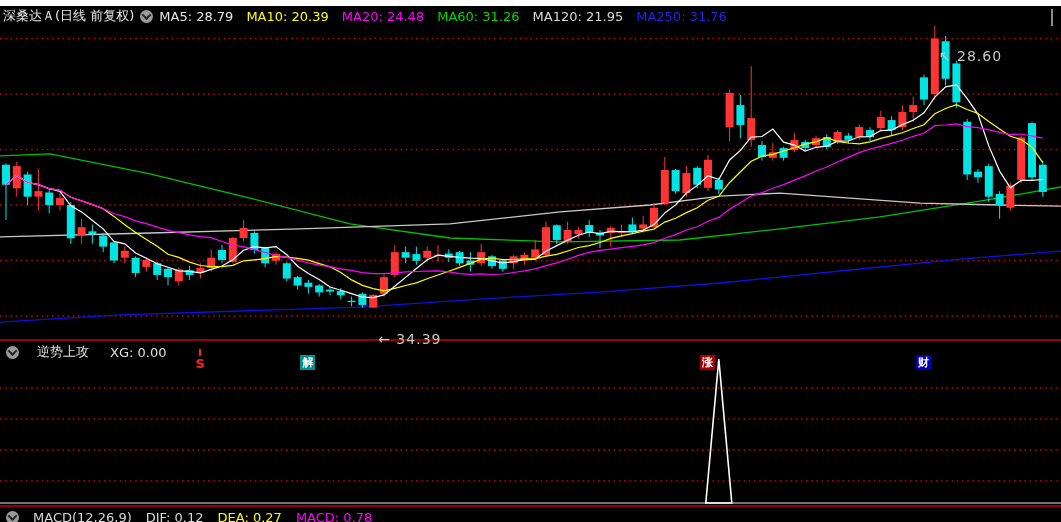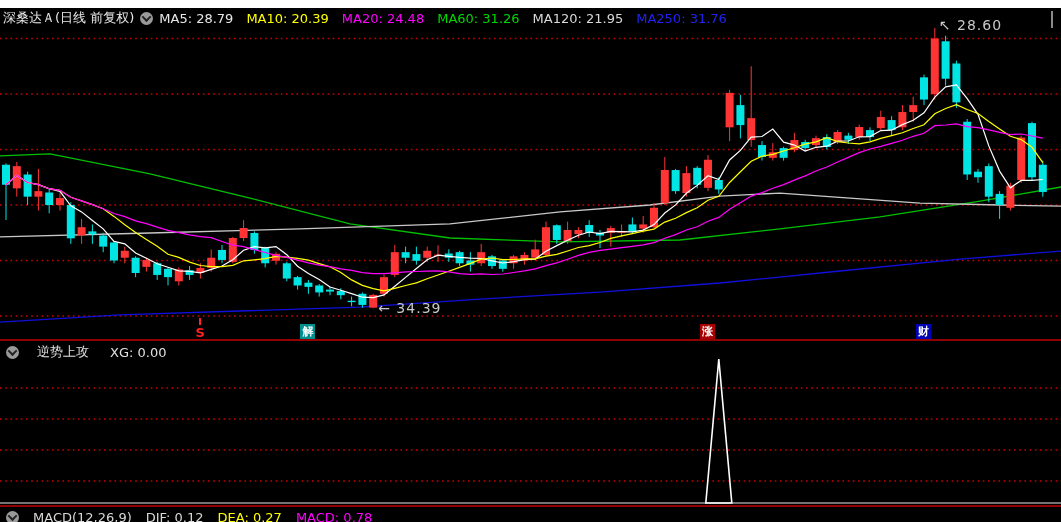--- a/index.html
+++ b/index.html
@@ -2,31 +2,31 @@
 <html><head>
 <meta charset="utf-8">
 <style>
   html,body{margin:0;padding:0;background:#000;}
   body{position:relative;width:1061px;height:522px;overflow:hidden;
        font-family:"DejaVu Sans","Liberation Sans",sans-serif;}
   #stage{position:absolute;left:0;top:0;width:1061px;height:522px;}
   #chart-svg{position:absolute;left:0;top:0;}
   
   #top-bar{position:absolute;left:0;top:0;width:1061px;height:20px;background:#000;
-           border-top:8px solid #ffffff;display:flex;align-items:center;font-size:13px;}
+           border-top:6px solid #ffffff;display:flex;align-items:center;font-size:13px;}
   #top-bar .title{color:#e8e8e8;margin-left:3px;white-space:nowrap;}
   .chev-circle{width:13px;height:13px;border-radius:50%;background:#9a9a9a;display:inline-flex;
                align-items:center;justify-content:center;margin:0 6px;flex:0 0 auto;}
   .chev-circle i{width:5px;height:5px;border-right:2px solid #222;border-bottom:2px solid #222;
                  transform:rotate(45deg) translate(-1px,-1px);}
   #ma-legend{display:flex;gap:13px;white-space:nowrap;}
   #diamond-wrap{position:absolute;right:8px;top:4px;}
   .diamond{width:8px;height:8px;border:1px solid #8a8a8a;transform:rotate(45deg);}
   
-  .overlay{position:absolute;white-space:nowrap;}
+  .overlay{position:absolute;white-space:nowrap;margin-top:31px;}
   .annot{color:#c8c8c8;font-size:14px;letter-spacing:1px;}
   .badge{width:15px;height:15px;color:#fff;font-size:11px;line-height:15px;text-align:center;
          font-weight:bold;}
   .sig-s{color:#ff2222;font-weight:bold;font-size:13px;}
   .sig-dash{width:0;height:7px;border-left:2px dashed #ff2222;}
   
   #xg-row{position:absolute;left:0;top:343px;display:flex;align-items:center;font-size:13px;
           color:#e0e0e0;gap:12px;}
   #xg-row .val{margin-left:9px;}
   

